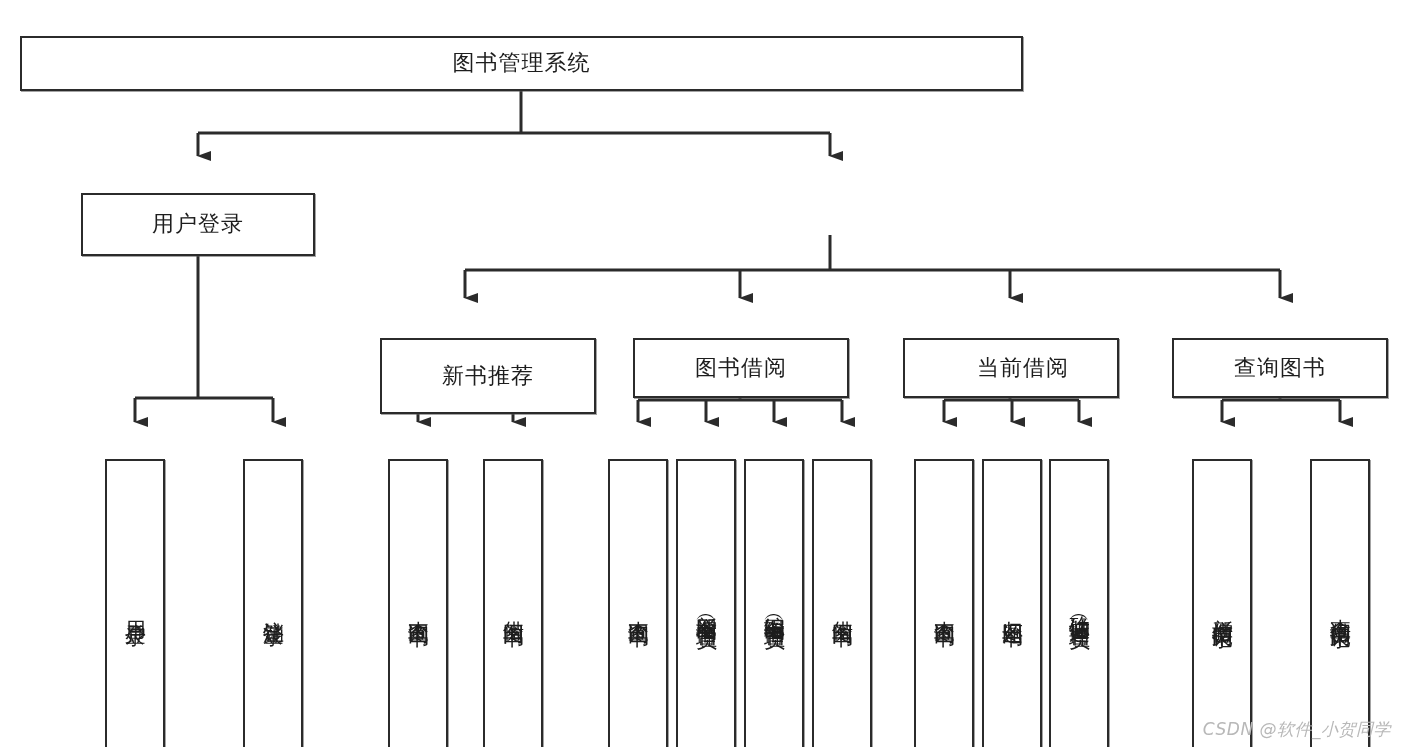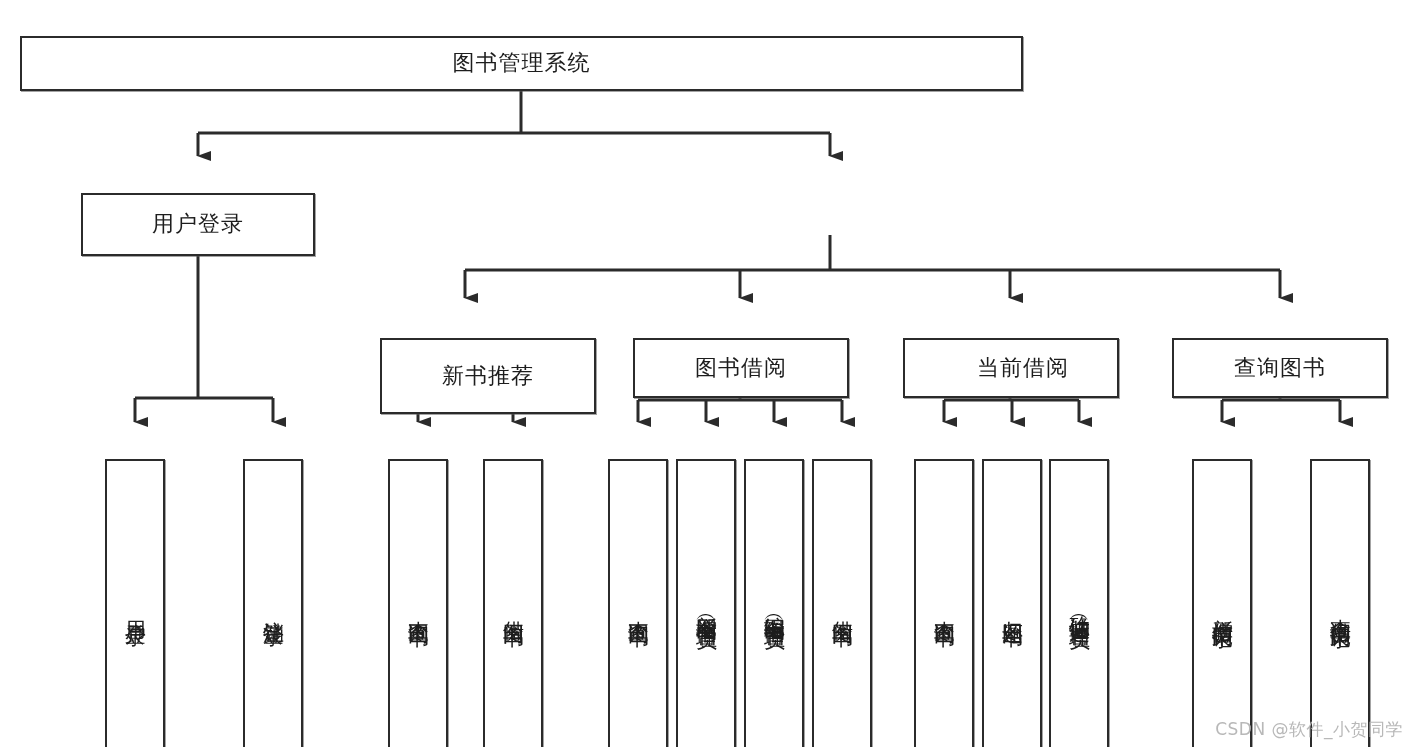--- a/index.html
+++ b/index.html
@@ -51,26 +51,27 @@
     writing-mode: vertical-rl;
     text-orientation: upright;
     font-size: 21px;
     line-height: 1.28;
     letter-spacing: 2px;
     white-space: nowrap;
     text-align: center;
   }
   .watermark {
     position: absolute;
-    right: 2px;
+    right: 14px;
     bottom: 6px;
     font-size: 17px;
     color: #b8b8b8;
     letter-spacing: 0.5px;
     white-space: nowrap;
+    font-style: italic;
   }
 </style>
 </head>
 <body>
 
 <div id="canvas">
 
   <svg id="wires" viewBox="0 0 1405 747">
     <defs>
       <marker id="arrow" viewBox="0 0 12 14" refX="6" refY="13" markerWidth="12" markerHeight="14" orient="auto" markerUnits="userSpaceOnUse">

